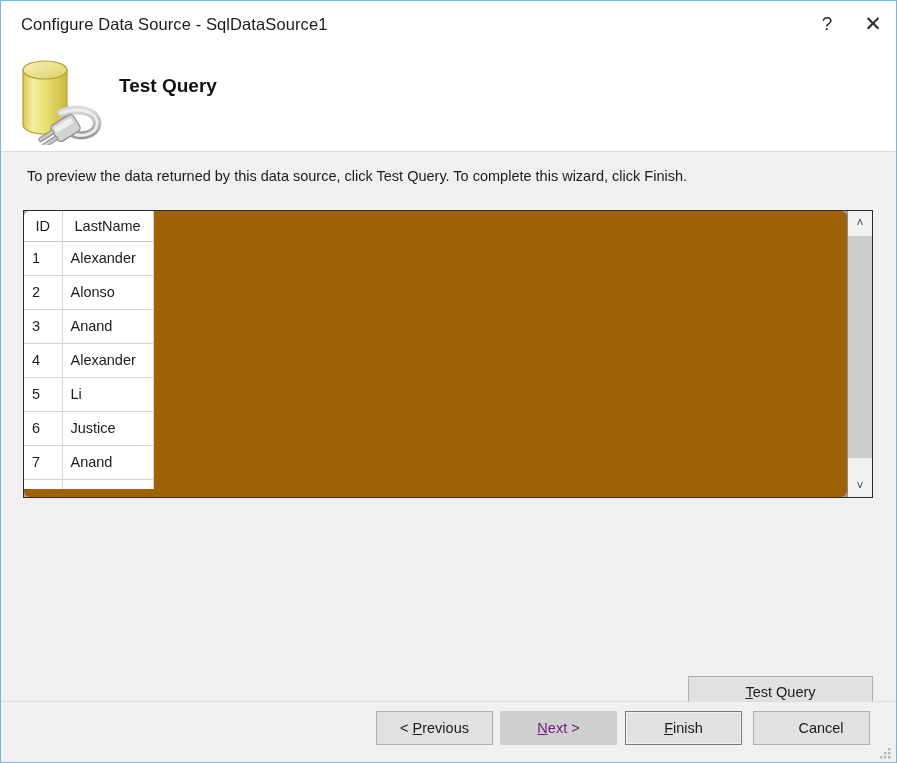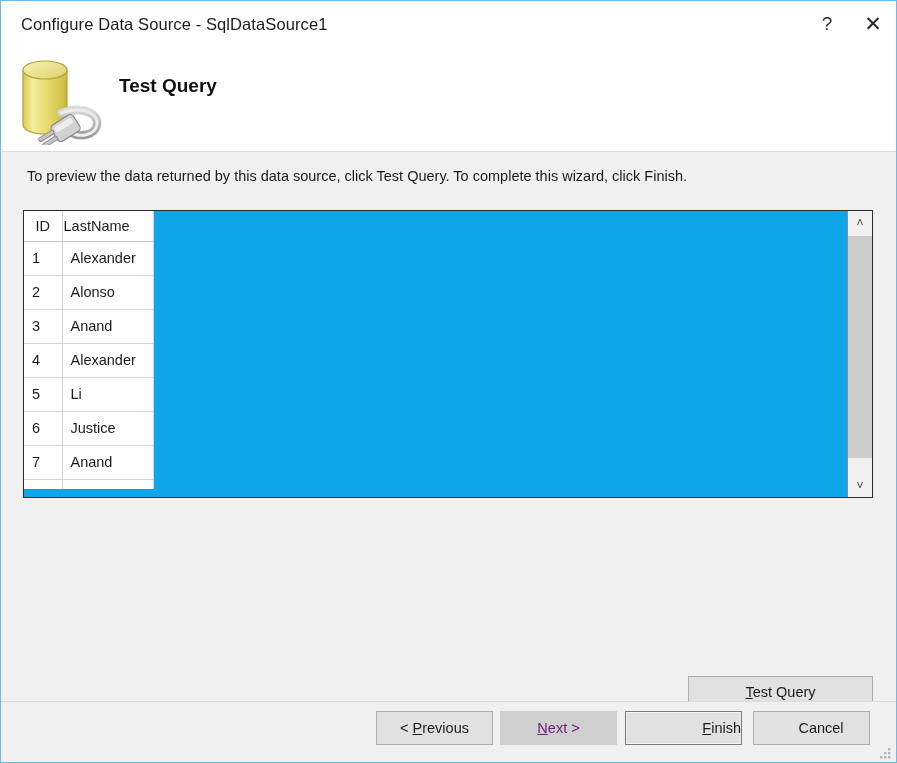--- a/index.html
+++ b/index.html
@@ -110,21 +110,22 @@
     box-sizing: border-box;
     border: 1px solid #2b2b2b;
     background: #a6a6a6;
     overflow: hidden;
     display: flex;
   }
   .grid-inner {
     position: relative;
     flex: 1 1 auto;
     overflow: hidden;
-    background: #0ea5e9;
+    background: #a16207;
+    border-radius: 6px;
   }
   table.grid {
     border-collapse: collapse;
     background: #ffffff;
     table-layout: fixed;
   }
   table.grid th, table.grid td {
     border-right: 1px solid #d4d4d4;
     border-bottom: 1px solid #d4d4d4;
     height: 34px;
@@ -137,21 +138,21 @@
     font-weight: normal;
     white-space: nowrap;
     overflow: hidden;
   }
   table.grid th {
     height: 30px;
     border-bottom: 1px solid #c8c8c8;
     text-align: center;
     padding: 0 6px;
   }
-  table.grid th.col-last { text-align: left; padding-left: 1px; }
+  table.grid th.col-last { text-align: left; padding-left: 12px; }
   col.c-id { width: 38px; }
   col.c-last { width: 91px; }
   td.cell-selected {
     background: #2686d6;
     color: #ffffff;
   }
   tr.partial-row td {
     height: 10px;
     border-bottom: none;
   }
@@ -203,21 +204,20 @@
     cursor: default;
     display: flex;
     align-items: center;
     justify-content: center;
     user-select: none;
     padding: 0;
   }
   .btn.focused {
     border: 1px solid #7a7a7a;
     box-shadow: inset 0 0 0 1px #f0f0f0;
-    justify-content: flex-end;
   }
   .btn.disabled {
     color: #701a75;
     background: #cfcfcf;
     border: 1px solid #cfcfcf;
   }
   .btn-test-query {
     position: absolute;
     left: 687px;
     top: 524px;

